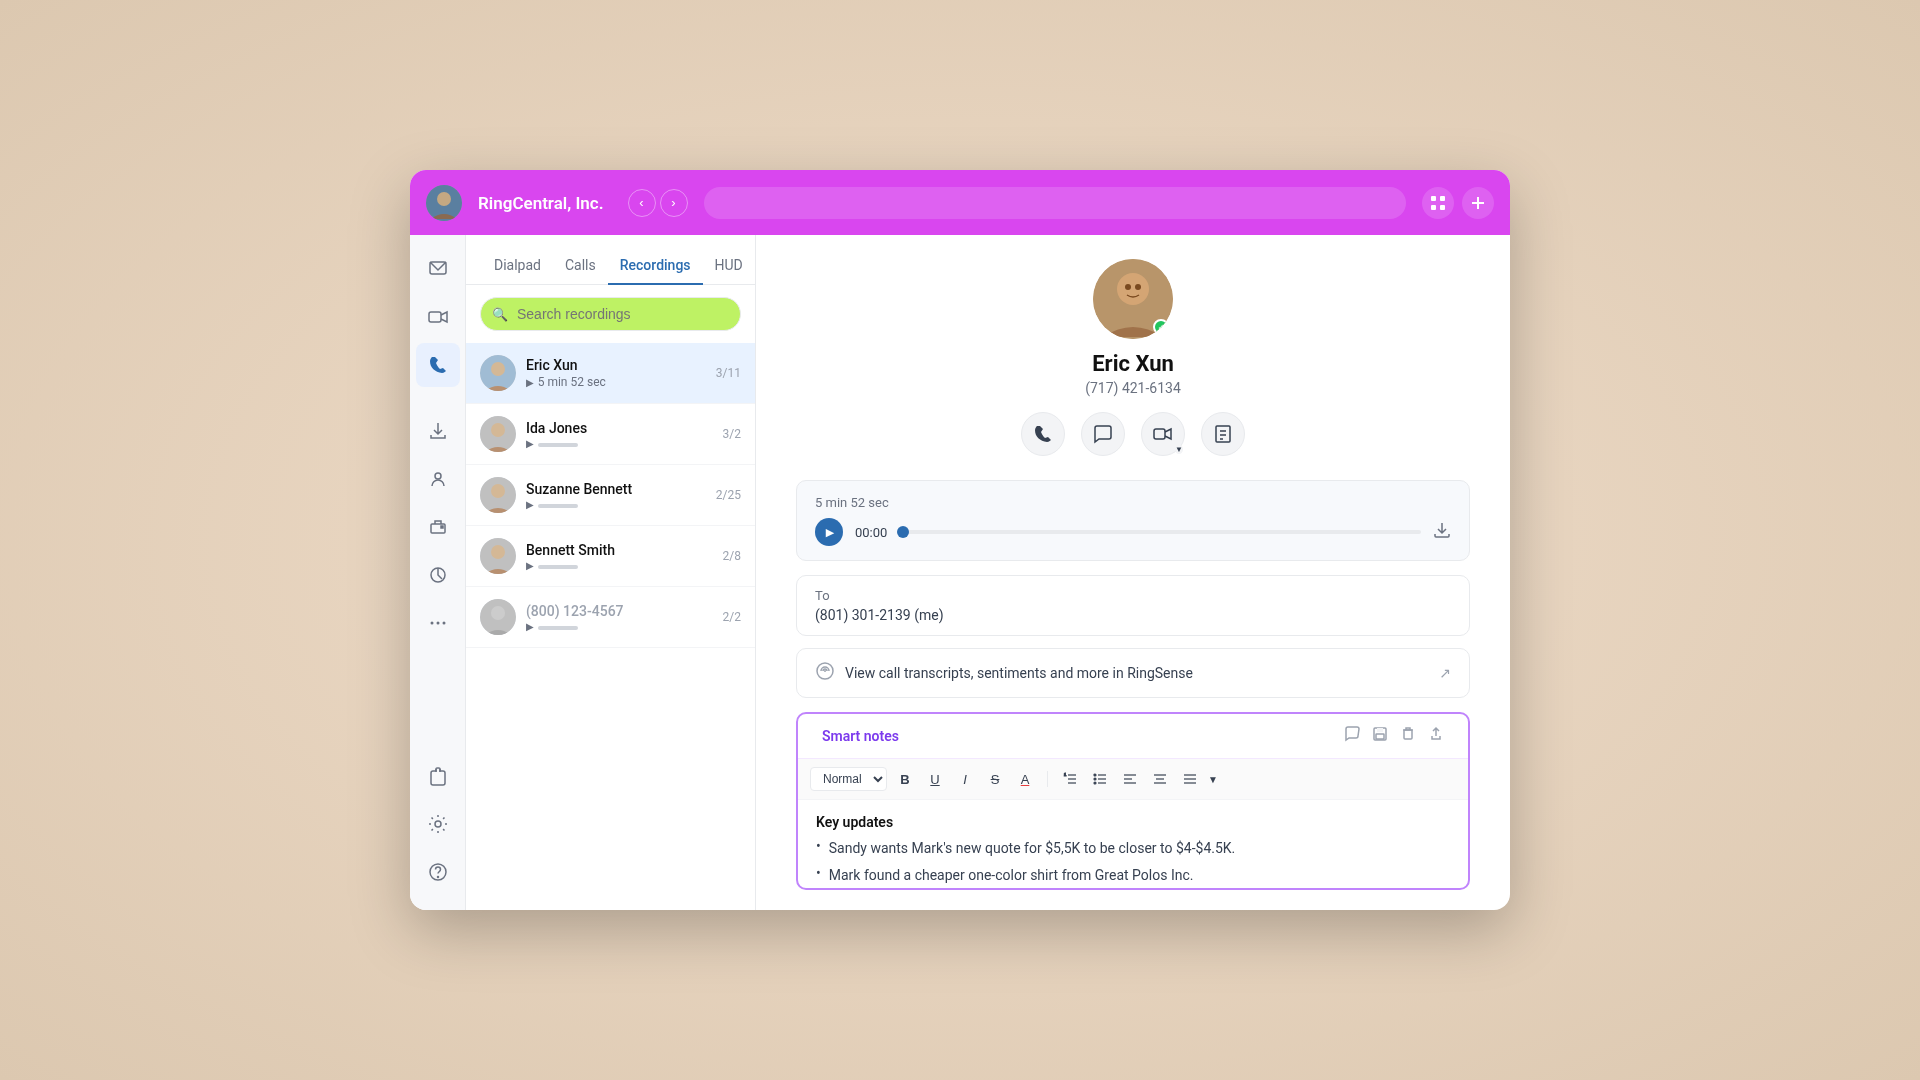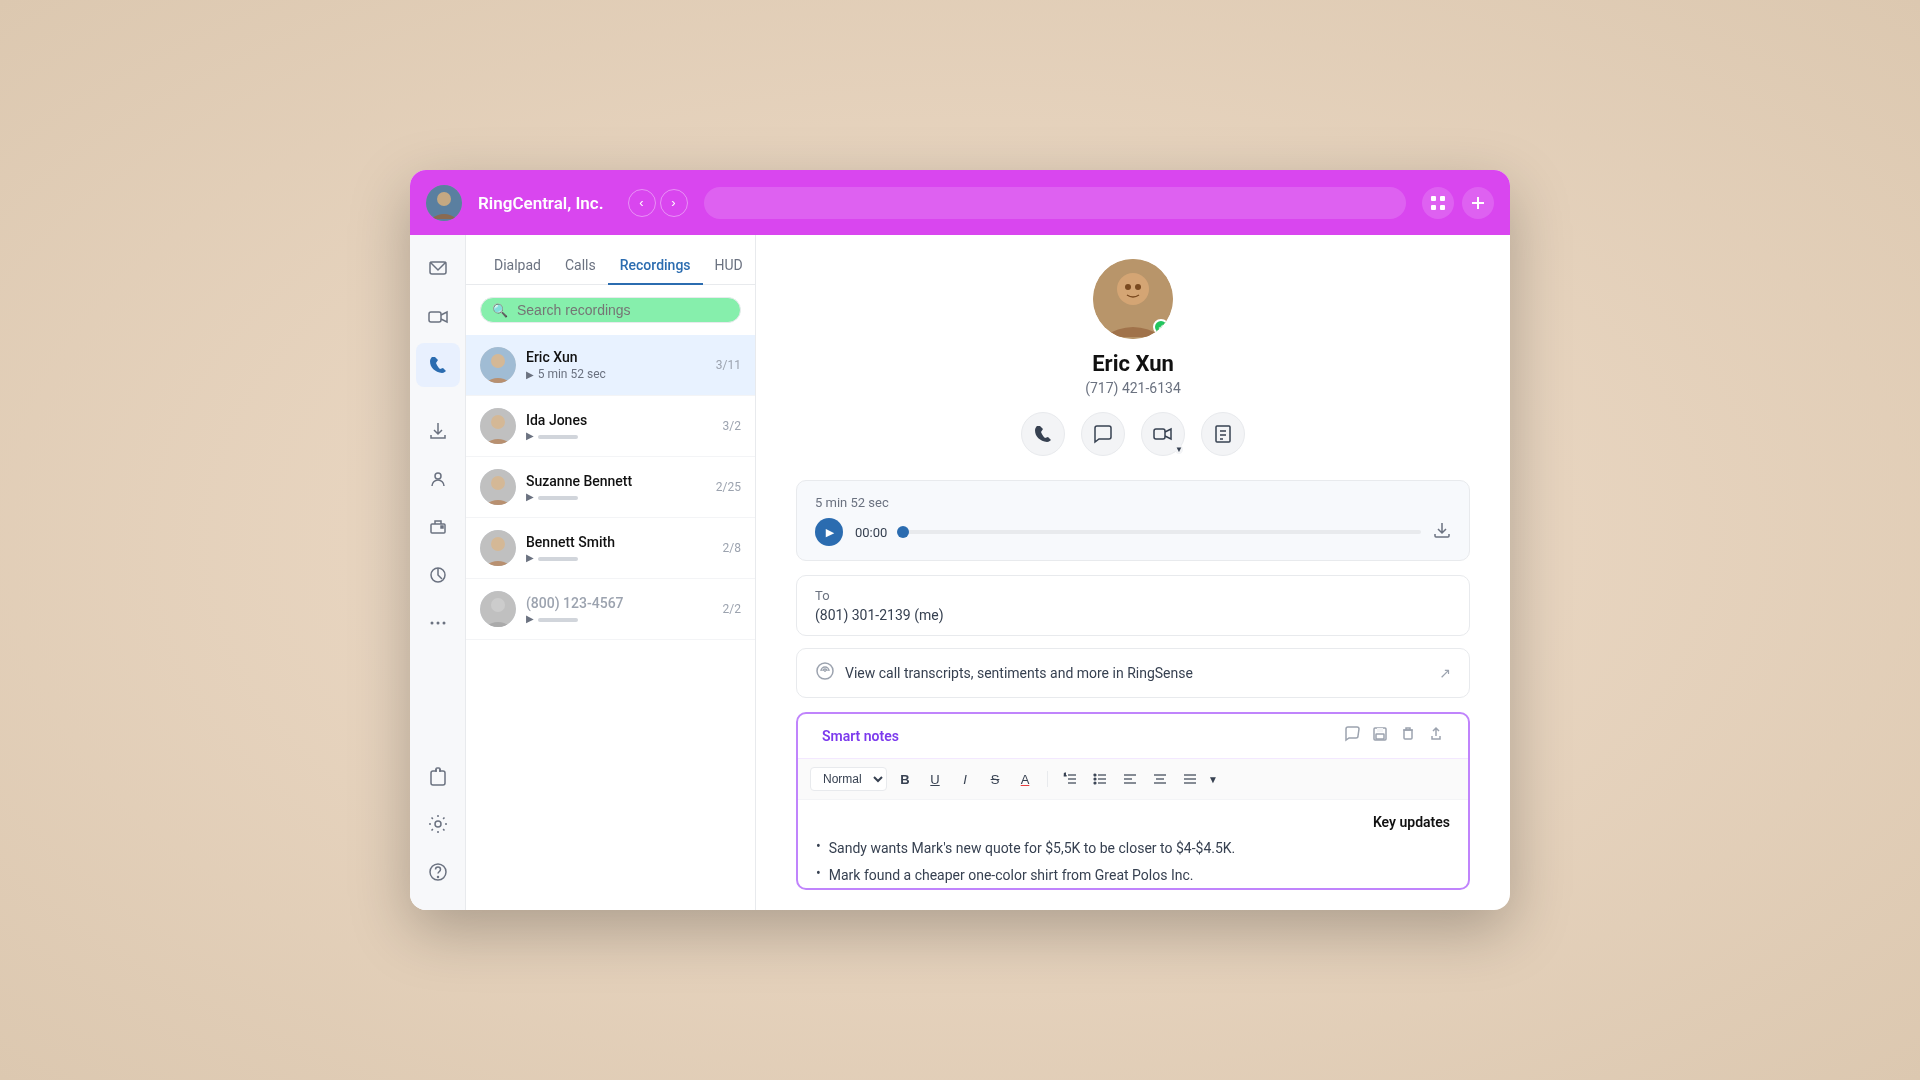--- a/index.html
+++ b/index.html
@@ -186,22 +186,22 @@
       color: #2b6cb0;
       border-bottom-color: #2b6cb0;
       font-weight: 500;
     }
     .search-recordings {
       margin: 12px 14px;
       position: relative;
     }
     .search-recordings input {
       width: 100%;
-      height: 26px;
-      background: #86efac;
+      height: 34px;
+      background: #bef264;
       border: 1px solid #e8eaed;
       border-radius: 17px;
       padding: 0 14px 0 36px;
       font-size: 14px;
       color: #6b7280;
       outline: none;
     }
     .search-icon-sm {
       position: absolute;
       left: 12px;
@@ -522,21 +522,20 @@
       border-radius: 3px;
     }
     .format-divider {
       width: 1px;
       height: 16px;
       background: #e8eaed;
       margin: 0 4px;
     }
     .smart-notes-body {
       padding: 14px 18px;
-      text-align: right;
     }
     .notes-key-updates {
       font-size: 14px;
       font-weight: 600;
       color: #111;
       margin-bottom: 8px;
     }
     .notes-bullet {
       display: flex;
       gap: 8px;

